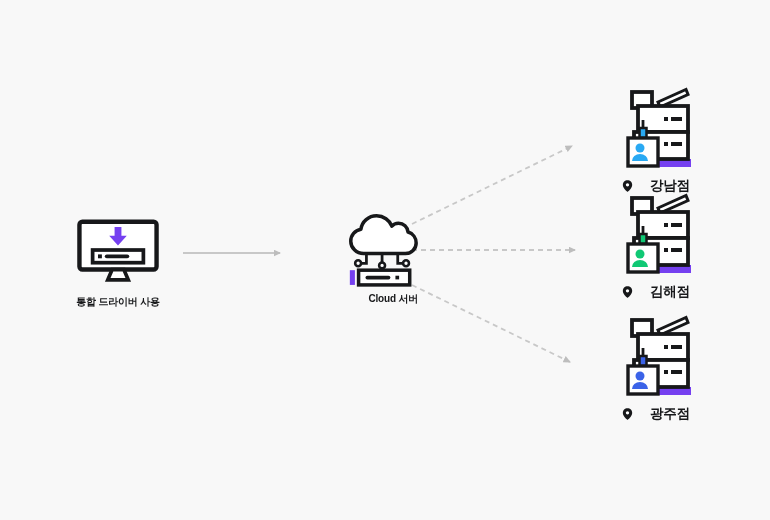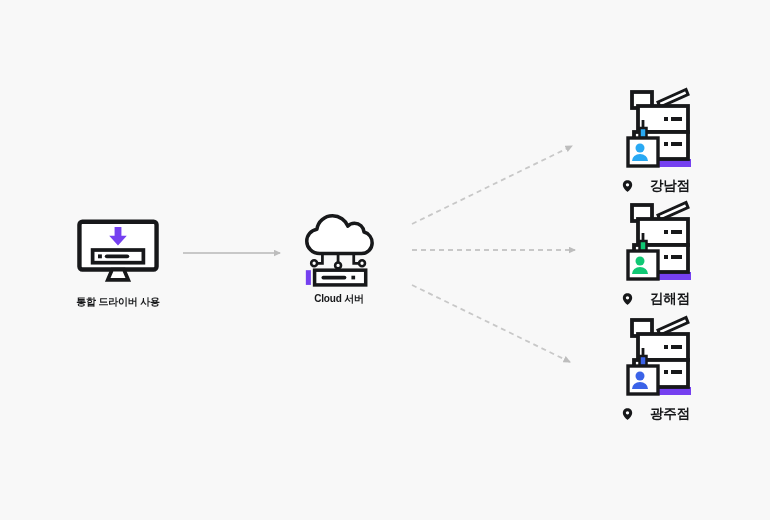--- a/index.html
+++ b/index.html
@@ -5,25 +5,25 @@
   html,body{margin:0;padding:0;}
   body{
     width:770px;height:520px;position:relative;overflow:hidden;
     background:#f8f8f8;
     font-family:"Liberation Sans","DejaVu Sans",sans-serif;
   }
   .node{position:absolute;display:flex;flex-direction:column;align-items:center;}
   .node-label{font-size:10px;font-weight:700;color:#17181a;letter-spacing:-0.2px;white-space:nowrap;}
   .client-node{left:38px;top:219px;width:160px;}
   .client-node .node-label{margin-top:13px;}
-  .server-node{left:269px;top:211px;width:140px;}
+  .server-node{left:278px;top:211px;width:140px;align-items:flex-end;}
   .server-node .node-label{margin-top:5px;}
   .branch-node{left:586px;width:140px;}
   .branch-1{top:86px;}
-  .branch-2{top:199px;justify-content:center;}
+  .branch-2{top:192px;justify-content:center;}
   .branch-3{top:314px;align-items:center;}
   .branch-label-row{display:flex;align-items:center;gap:17px;margin-top:7px;}
   .branch-label-row .node-label{font-size:13.5px;}
   .arrow-layer{position:absolute;left:0;top:0;pointer-events:none;}
 </style>
 </head>
 <body style="background: rgb(248, 248, 248);">
 
 <svg class="arrow-layer" width="770" height="520" viewBox="0 0 770 520">
   <defs>

